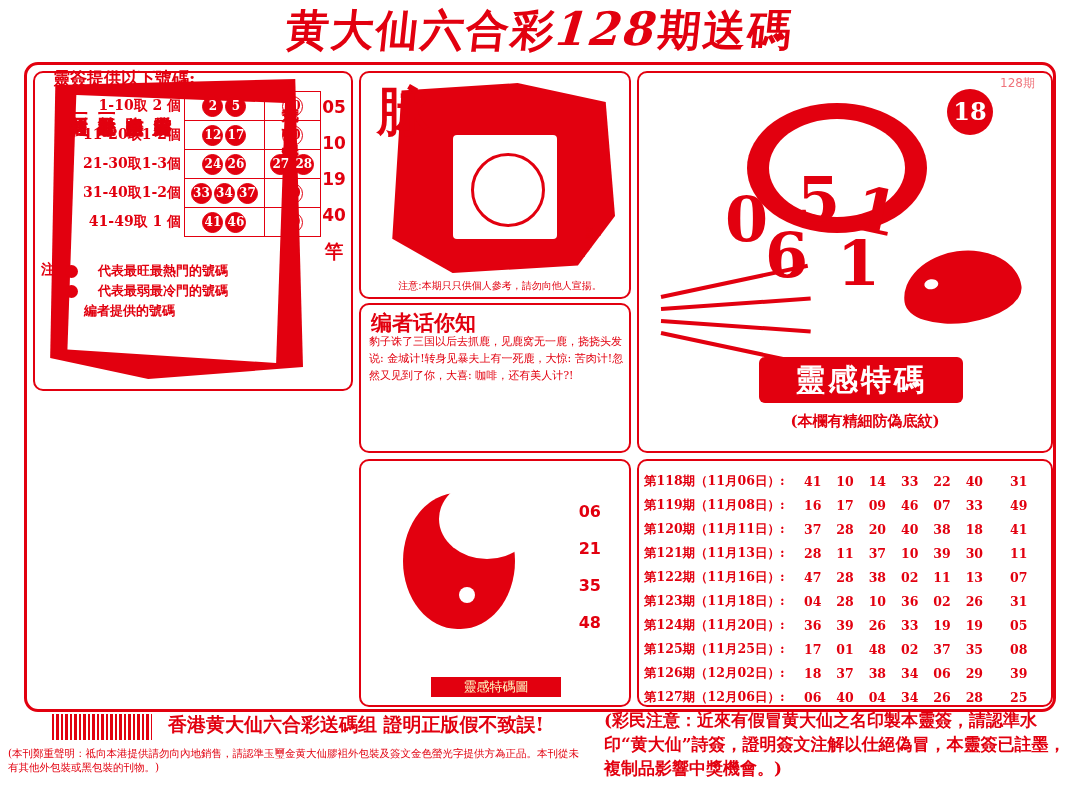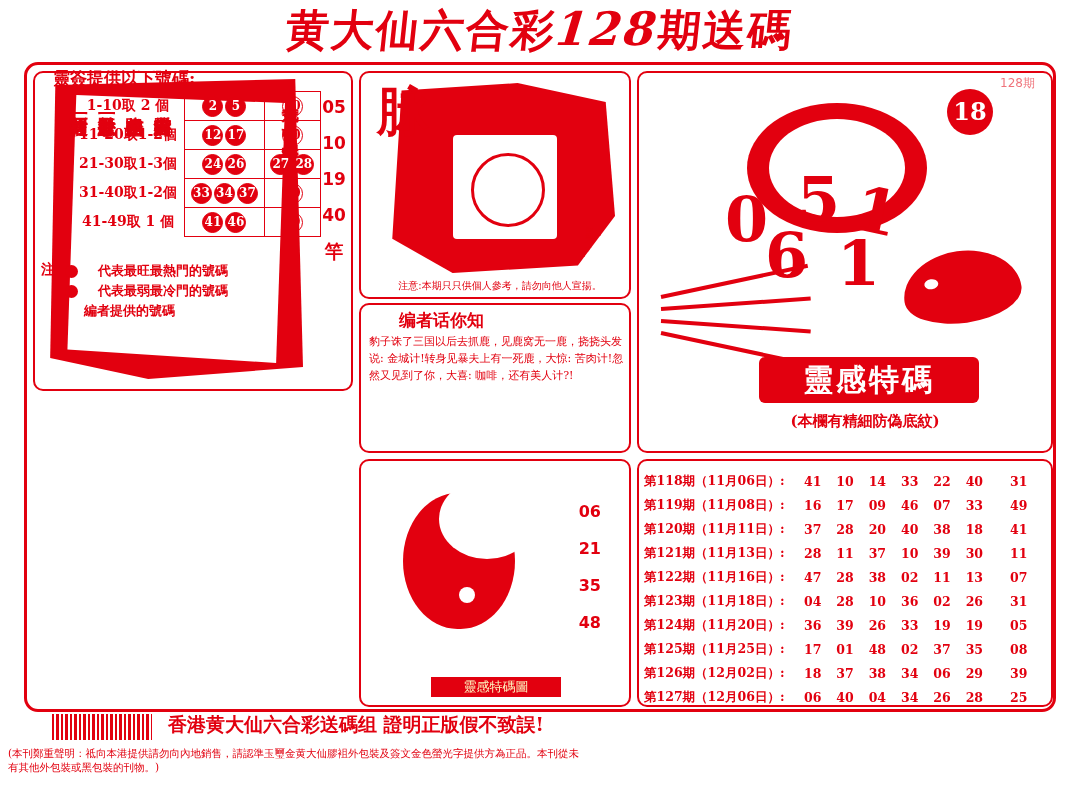--- a/index.html
+++ b/index.html
@@ -72,21 +72,21 @@
   #picks-table{
     position:absolute;left:44px;top:26px;width:250px;
     border-collapse:collapse;
   }
   #picks-table td{
     border:1px solid #e2000f;
     height:28px;font-size:14px;font-weight:bold;
     font-family:"DejaVu Serif","Liberation Serif",serif;
     padding:0 3px;white-space:nowrap;
   }
-  #picks-table td.rowlab{width:118px;text-align:center;padding-left:4px;border:none;}
+  #picks-table td.rowlab{width:118px;text-align:right;padding-left:4px;border:none;}
   #picks-table td.c1{width:78px;text-align:center;}
   #picks-table td.c2{width:54px;text-align:center;}
   .ball{
     display:inline-block;width:19px;height:19px;line-height:19px;
     border:1.5px solid #e2000f;border-radius:50%;
     text-align:center;font-size:12px;margin:0 1px;vertical-align:middle;
   }
   .ball.fill{background:#e2000f;color:#fff;border-color:#e2000f;}
   #legend{position:absolute;left:38px;top:196px;font-size:13px;line-height:20px;}
   #legend .row{display:flex;align-items:center;gap:20px;}
@@ -117,22 +117,22 @@
     position:absolute;right:14px;bottom:16px;width:22px;height:46px;
     border:1px solid #e2000f;color:#e2000f;font-size:9px;
     writing-mode:vertical-rl;text-align:center;line-height:22px;
   }
   #mid-note{
     position:absolute;left:34px;top:206px;width:210px;
     font-size:10px;line-height:13px;text-align:center;
   }
   
   #mid-text-panel{left:332px;top:238px;width:272px;height:150px;}
-  #mid-text-title{position:absolute;left:10px;top:4px;font-size:17px;font-weight:bold;
-    font-family:Liberation Sans, sans-serif;margin-left:28px;}
+  #mid-text-title{position:absolute;left:10px;top:4px;font-size:21px;font-weight:bold;
+    font-family:Liberation Sans, sans-serif;}
   #mid-text-body{position:absolute;left:8px;top:28px;width:256px;font-size:11px;line-height:17px;
     font-family:"DejaVu Serif","Liberation Serif",serif;}
   
   #taiji-panel{left:332px;top:394px;width:272px;height:248px;}
   #taiji{
     position:absolute;left:42px;top:32px;width:112px;height:140px;
   }
   #taiji .big{
     position:absolute;left:0;top:0;width:112px;height:136px;
     background:#e2000f;
@@ -190,21 +190,21 @@
   }
   #ra-fish-eye{position:absolute;left:22px;top:24px;width:14px;height:10px;background:#fff;border-radius:50%;}
   #ra-brush{
     position:absolute;left:22px;top:222px;width:150px;height:60px;
   }
   #ra-brush i{
     position:absolute;left:0;top:0;width:150px;height:4px;background:#e2000f;
     transform-origin:left center;display:block;
   }
   #ra-title{
-    position:absolute;left:120px;bottom:48px;width:220px;height:46px;
+    position:absolute;left:120px;bottom:48px;width:204px;height:46px;
     background:#e2000f;color:#fff;border-radius:6px;
     font-family:"DejaVu Serif","Liberation Serif",serif;
     font-size:30px;font-weight:bold;text-align:center;line-height:46px;letter-spacing:3px;
   }
   #ra-sub{
     position:absolute;left:96px;bottom:20px;width:260px;text-align:center;
     font-size:15px;font-weight:bold;
     font-family:"DejaVu Serif","Liberation Serif",serif;
   }
   #ra-corner{
@@ -518,13 +518,14 @@
     </tbody>
       </table>
   </div>
 
 </div>
 
 <div id="footer">
   <div id="barcode"></div>
   <div id="footer-slogan">香港黄大仙六合彩送碼组 證明正版假不致誤!</div>
   <div id="footer-note">(本刊鄭重聲明：祗向本港提供請勿向內地銷售，請認準玉璽金黄大仙膠袓外包裝及簽文金色螢光字提供方為正品。本刊從未有其他外包裝或黑包裝的刊物。)</div>
+  <div id="footer-right">(彩民注意：近來有假冒黄大仙之名印製本靈簽，請認準水印“黄大仙”詩簽，證明簽文注解以仕絕偽冒，本靈簽已註墨，複制品影響中獎機會。)</div>
 </div>
 
 </body></html>

